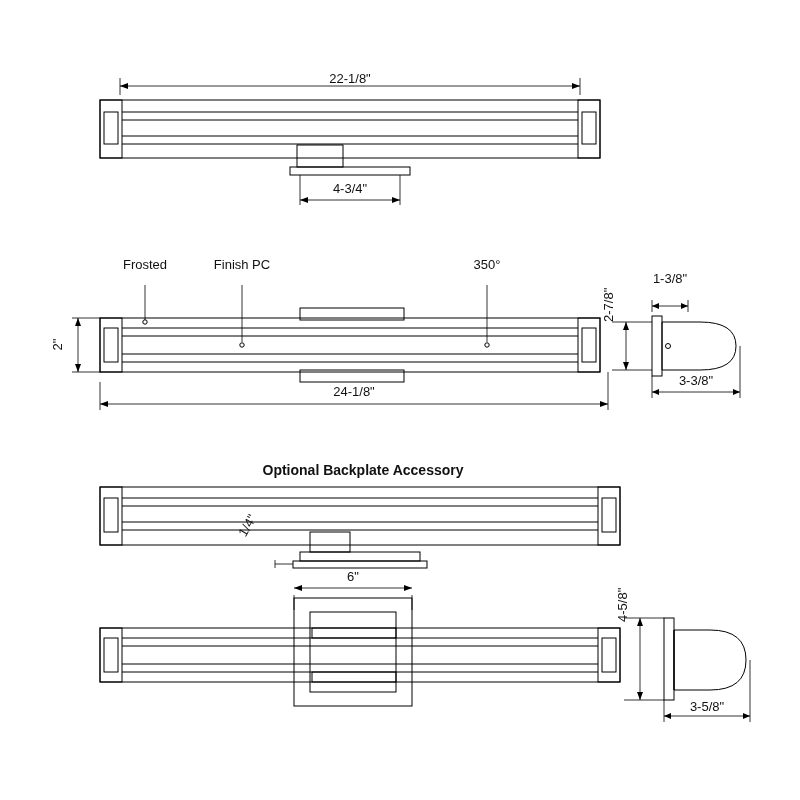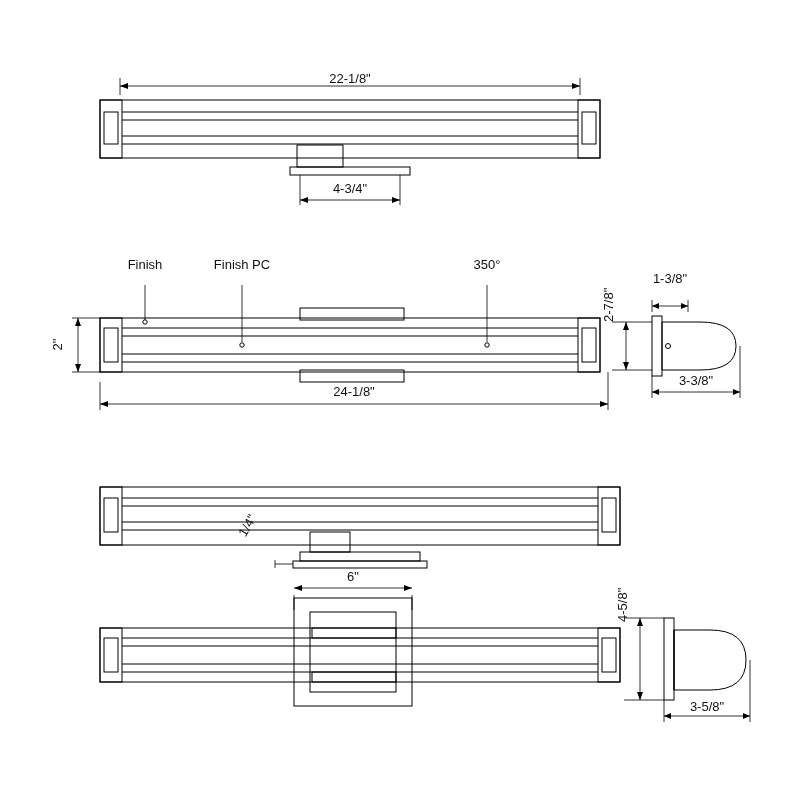--- a/index.html
+++ b/index.html
@@ -205,36 +205,37 @@
       <line class="thin" x1="664" y1="716" x2="750" y2="716"></line>
       <path class="fillblk" d="M664 716 l7 -3 l0 6 z"></path>
       <path class="fillblk" d="M750 716 l-7 -3 l0 6 z"></path>
     </g>
   </svg>
 
   <div class="lbl center" style="left:350px; top:72px;">22-1/8"</div>
 
   <div class="lbl center" style="left:350px; top:182px;">4-3/4"</div>
 
-  <div class="lbl center" style="left:145px; top:258px;">Finish</div>
+  <div class="lbl center" style="left:145px; top:258px;">Frosted</div>
 
   <div class="lbl center" style="left:242px; top:258px;">Finish PC</div>
 
   <div class="lbl center" style="left:487px; top:258px;text-align:right;">350°</div>
 
   <div class="lbl vert" style="left:52px; top:338px; transform: rotate(-90deg);">2"</div>
 
   <div class="lbl center" style="left:354px; top:385px;">24-1/8"</div>
 
   <div class="lbl center" style="left:670px; top:272px;">1-3/8"</div>
 
   <div class="lbl vert" style="left:602px; top:322px; transform: rotate(-90deg); transform-origin: left top;">2-7/8"</div>
 
   <div class="lbl center" style="left:696px; top:374px;">3-3/8"</div>
 
+  <div class="lbl bold center" style="left:363px; top:463px;">Optional Backplate Accessory</div>
 
   <div class="lbl vert" style="left:236px; top:532px; transform: rotate(-60deg); transform-origin: left top;">1/4"</div>
 
   <div class="lbl center" style="left:353px; top:570px;">6"</div>
 
   <div class="lbl vert" style="left:616px; top:622px; transform: rotate(-90deg); transform-origin: left top;">4-5/8"</div>
 
   <div class="lbl center" style="left:707px; top:700px;">3-5/8"</div>
 
 </div>

